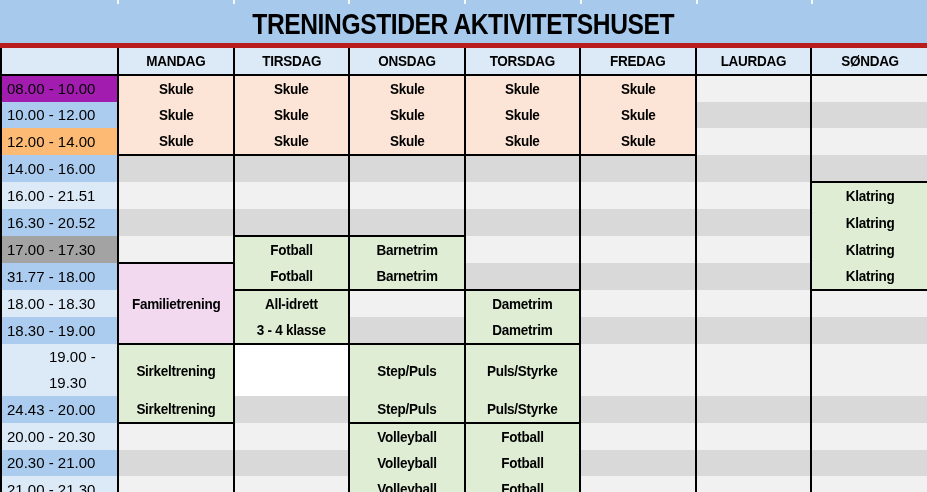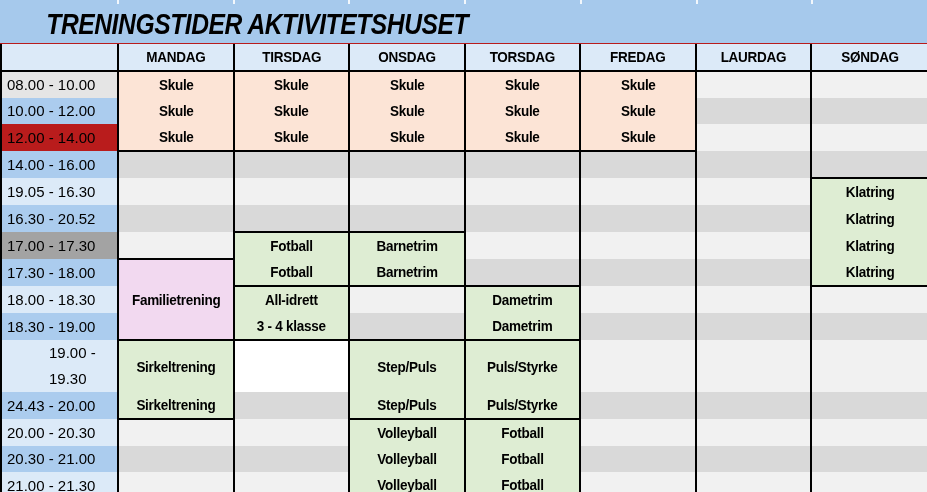--- a/index.html
+++ b/index.html
@@ -2,22 +2,22 @@
 <html><head>
 <meta charset="utf-8">
 <style>
   html,body { margin:0; padding:0; background:#ffffff; }
   body { width:927px; font-family:"Liberation Sans", sans-serif; color:#000; }
   .sheet { width:927px; height:492px; overflow:hidden; }
 
   .top-strip { height:4px; position:relative; }
   .tick { position:absolute; top:0; width:2px; height:4px; background:rgba(255,255,255,0.85); }
 
-  .title-bar { height:39px; display:flex; align-items:center; justify-content:flex-start;
-               border-bottom:1px solid #b91c1c;font-style:italic; }
+  .title-bar { height:39px; display:flex; align-items:center; justify-content:center;
+               border-bottom:5px solid #b91c1c; }
   .title-text { font-weight:bold; font-size:30px; letter-spacing:-0.5px; white-space:nowrap;
                 display:inline-block; transform:scaleX(0.82); }
 
   table.grid { border-collapse:collapse; table-layout:fixed; width:927px; }
   col.timecol { width:117px; }
   th, td { padding:0; height:26px; line-height:26px; overflow:hidden;
            border-left:2px solid #000; vertical-align:middle; }
   thead th { border-bottom:2px solid #000; font-size:15px; font-weight:bold; text-align:center; }
   tbody tr:last-child td { border-bottom:3px solid #000; }
 
@@ -65,61 +65,61 @@
           <th style="background: rgb(220, 234, 248);"><span class="cx">TIRSDAG</span></th>
           <th style="background: rgb(220, 234, 248);"><span class="cx">ONSDAG</span></th>
           <th style="background: rgb(220, 234, 248);"><span class="cx">TORSDAG</span></th>
           <th style="background: rgb(220, 234, 248);"><span class="cx">FREDAG</span></th>
           <th style="background: rgb(220, 234, 248);"><span class="cx">LAURDAG</span></th>
           <th style="background: rgb(220, 234, 248);"><span class="cx">SØNDAG</span></th>
         </tr>
     </thead>
     <tbody>
         <tr>
-          <td class="time-cell" style="background: #e5e5e5;">08.00 - 10.00</td>
+          <td class="time-cell" style="background: #a21caf;">08.00 - 10.00</td>
           <td class="act btop" style="background: rgb(252, 228, 214);"><span class="cx">Skule</span></td>
           <td class="act btop" style="background: rgb(252, 228, 214);"><span class="cx">Skule</span></td>
           <td class="act btop" style="background: rgb(252, 228, 214);"><span class="cx">Skule</span></td>
           <td class="act btop" style="background: rgb(252, 228, 214);"><span class="cx">Skule</span></td>
           <td class="act btop" style="background: rgb(252, 228, 214);"><span class="cx">Skule</span></td>
           <td style="background: rgb(241, 241, 241);"></td>
           <td style="background: rgb(241, 241, 241);"></td>
         </tr>
         <tr>
           <td class="time-cell" style="background: rgb(171, 204, 238);">10.00 - 12.00</td>
           <td class="act" style="background: rgb(252, 228, 214);"><span class="cx">Skule</span></td>
           <td class="act" style="background: rgb(252, 228, 214);"><span class="cx">Skule</span></td>
           <td class="act" style="background: rgb(252, 228, 214);"><span class="cx">Skule</span></td>
           <td class="act" style="background: rgb(252, 228, 214);"><span class="cx">Skule</span></td>
           <td class="act" style="background: rgb(252, 228, 214);"><span class="cx">Skule</span></td>
           <td style="background: rgb(217, 217, 217);"></td>
           <td style="background: rgb(217, 217, 217);"></td>
         </tr>
         <tr>
-          <td class="time-cell" style="background: #b91c1c;">12.00 - 14.00</td>
+          <td class="time-cell" style="background: #fdba74;">12.00 - 14.00</td>
           <td class="act bbot" style="background: rgb(252, 228, 214);"><span class="cx">Skule</span></td>
           <td class="act bbot" style="background: rgb(252, 228, 214);"><span class="cx">Skule</span></td>
           <td class="act bbot" style="background: rgb(252, 228, 214);"><span class="cx">Skule</span></td>
           <td class="act bbot" style="background: rgb(252, 228, 214);"><span class="cx">Skule</span></td>
           <td class="act bbot" style="background: rgb(252, 228, 214);"><span class="cx">Skule</span></td>
           <td style="background: rgb(241, 241, 241);"></td>
           <td style="background: rgb(241, 241, 241);"></td>
         </tr>
         <tr>
           <td class="time-cell" style="background: rgb(171, 204, 238);">14.00 - 16.00</td>
           <td style="background: rgb(217, 217, 217);"></td>
           <td style="background: rgb(217, 217, 217);"></td>
           <td style="background: rgb(217, 217, 217);"></td>
           <td style="background: rgb(217, 217, 217);"></td>
           <td style="background: rgb(217, 217, 217);"></td>
           <td style="background: rgb(217, 217, 217);"></td>
           <td style="background: rgb(217, 217, 217);"></td>
         </tr>
         <tr>
-          <td class="time-cell" style="background: rgb(220, 234, 248);">19.05 - 16.30</td>
+          <td class="time-cell" style="background: rgb(220, 234, 248);">16.00 - 21.51</td>
           <td style="background: rgb(241, 241, 241);"></td>
           <td style="background: rgb(241, 241, 241);"></td>
           <td style="background: rgb(241, 241, 241);"></td>
           <td style="background: rgb(241, 241, 241);"></td>
           <td style="background: rgb(241, 241, 241);"></td>
           <td style="background: rgb(241, 241, 241);"></td>
           <td class="act btop" style="background: rgb(222, 237, 211);"><span class="cx">Klatring</span></td>
         </tr>
         <tr>
           <td class="time-cell" style="background: rgb(171, 204, 238);">16.30 - 20.52</td>
@@ -135,21 +135,21 @@
           <td class="time-cell" style="background: #a3a3a3;">17.00 - 17.30</td>
           <td style="background: rgb(241, 241, 241);"></td>
           <td class="act btop" style="background: rgb(222, 237, 211);"><span class="cx">Fotball</span></td>
           <td class="act btop" style="background: rgb(222, 237, 211);"><span class="cx">Barnetrim</span></td>
           <td style="background: rgb(241, 241, 241);"></td>
           <td style="background: rgb(241, 241, 241);"></td>
           <td style="background: rgb(241, 241, 241);"></td>
           <td class="act" style="background: rgb(222, 237, 211);"><span class="cx">Klatring</span></td>
         </tr>
         <tr>
-          <td class="time-cell" style="background: rgb(171, 204, 238);">17.30 - 18.00</td>
+          <td class="time-cell" style="background: rgb(171, 204, 238);">31.77 - 18.00</td>
           <td class="act btop" style="background: rgb(242, 217, 240);"></td>
           <td class="act bbot" style="background: rgb(222, 237, 211);"><span class="cx">Fotball</span></td>
           <td class="act bbot" style="background: rgb(222, 237, 211);"><span class="cx">Barnetrim</span></td>
           <td style="background: rgb(217, 217, 217);"></td>
           <td style="background: rgb(217, 217, 217);"></td>
           <td style="background: rgb(217, 217, 217);"></td>
           <td class="act bbot" style="background: rgb(222, 237, 211);"><span class="cx">Klatring</span></td>
         </tr>
         <tr>
           <td class="time-cell" style="background: rgb(220, 234, 248);">18.00 - 18.30</td>

